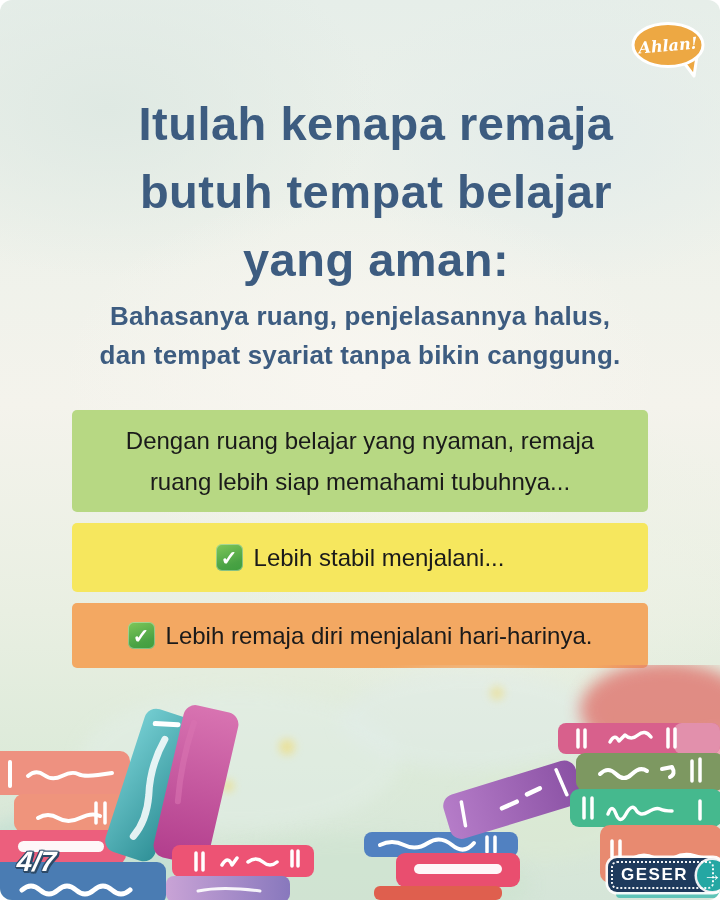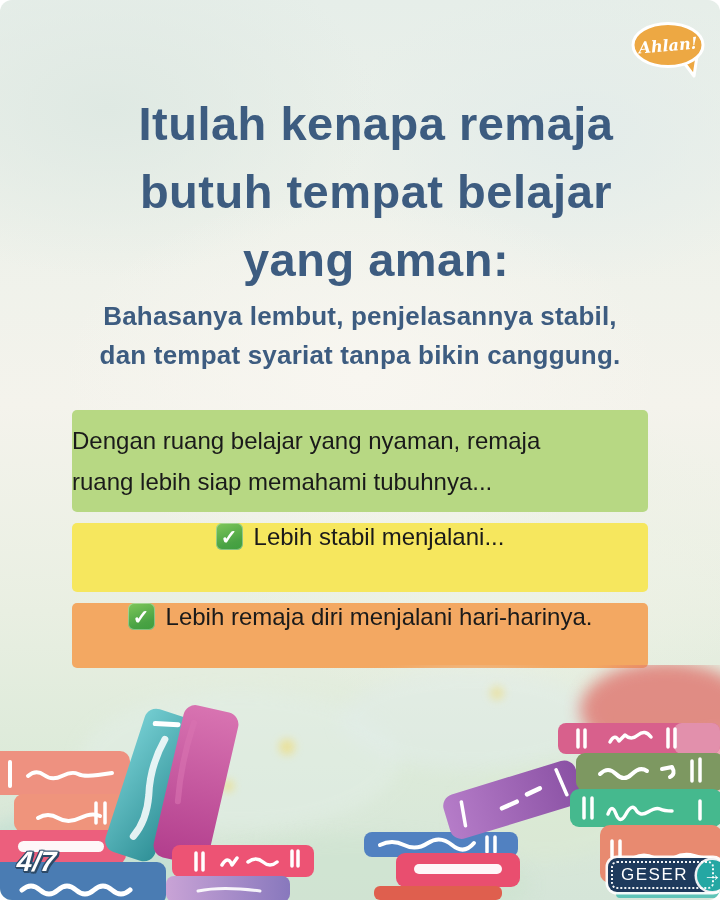--- a/index.html
+++ b/index.html
@@ -25,21 +25,21 @@
   }
   .title span{display:block;}
   .subtitle{
     position:absolute;top:297px;left:0;width:720px;margin:0;
     text-align:center;color:#3d5c80;font-weight:bold;font-size:26px;line-height:39px;letter-spacing:.2px;
   }
   .subtitle span{display:block;}
   
   .card{
     position:absolute;left:72px;width:576px;border-radius:5px;
-    display:flex;justify-content:center;
+    display:flex;align-items:center;justify-content:center;
     color:#1a1a1a;font-size:24px;
   }
   .card-1{top:410px;height:102px;background:#b7d883;flex-direction:column;line-height:41px;}
   .card-2{top:523px;height:69px;background:#f6e75e;gap:11px;}
   .card-3{top:603px;height:65px;background:#f3a862;gap:11px;}
   .check-icon{
     width:27px;height:27px;border-radius:6px;flex:0 0 auto;
     background:linear-gradient(160deg,#7fc85a 0%,#49a244 70%,#3e9e3e 100%);
     display:inline-flex;align-items:center;justify-content:center;
     color:#ffffff;font-weight:bold;font-size:20px;
@@ -59,21 +59,21 @@
     position:absolute;left:608px;top:858px;height:34px;
     display:flex;align-items:center;
     background:#1e3a5c;border-radius:9px;padding:0 2px 0 13px;
     box-shadow:0 0 0 2.5px rgba(255,255,255,.92);
     cursor:pointer;border:none;
   }
   .geser::before{
     content:"";position:absolute;inset:3px 8px 3px 3px;border:2px dotted rgba(255,255,255,.95);
     border-radius:6px;pointer-events:none;
   }
-  .geser-label{color:#ffffff;font-weight:normal;font-size:17px;letter-spacing:1.5px;margin-right:9px;}
+  .geser-label{color:#ffffff;font-weight:bold;font-size:17px;letter-spacing:1.5px;margin-right:9px;}
   .geser-circle{
     width:31px;height:31px;border-radius:50%;background:#24a7a3;flex:0 0 auto;
     display:flex;align-items:center;justify-content:center;
     color:#ffffff;font-size:19px;font-weight:bold;
     margin-right:-8px;box-shadow:0 0 0 2.5px rgba(255,255,255,.92);
   }
 </style>
 </head>
 <body>
 
@@ -87,21 +87,21 @@
     </svg>
   </div>
 
   <h1 class="title">
     <span>Itulah kenapa remaja</span>
     <span>butuh tempat belajar</span>
     <span>yang aman:</span>
   </h1>
 
   <p class="subtitle">
-    <span>Bahasanya lembut, penjelasannya stabil,</span>
+    <span>Bahasanya ruang, penjelasannya halus,</span>
     <span>dan tempat syariat tanpa bikin canggung.</span>
   </p>
 
   <div class="card card-1">
     <span>Dengan ruang belajar yang nyaman, remaja</span>
     <span>ruang lebih siap memahami tubuhnya...</span>
   </div>
 
   <div class="card card-2">
     <span class="check-icon">✓</span>

